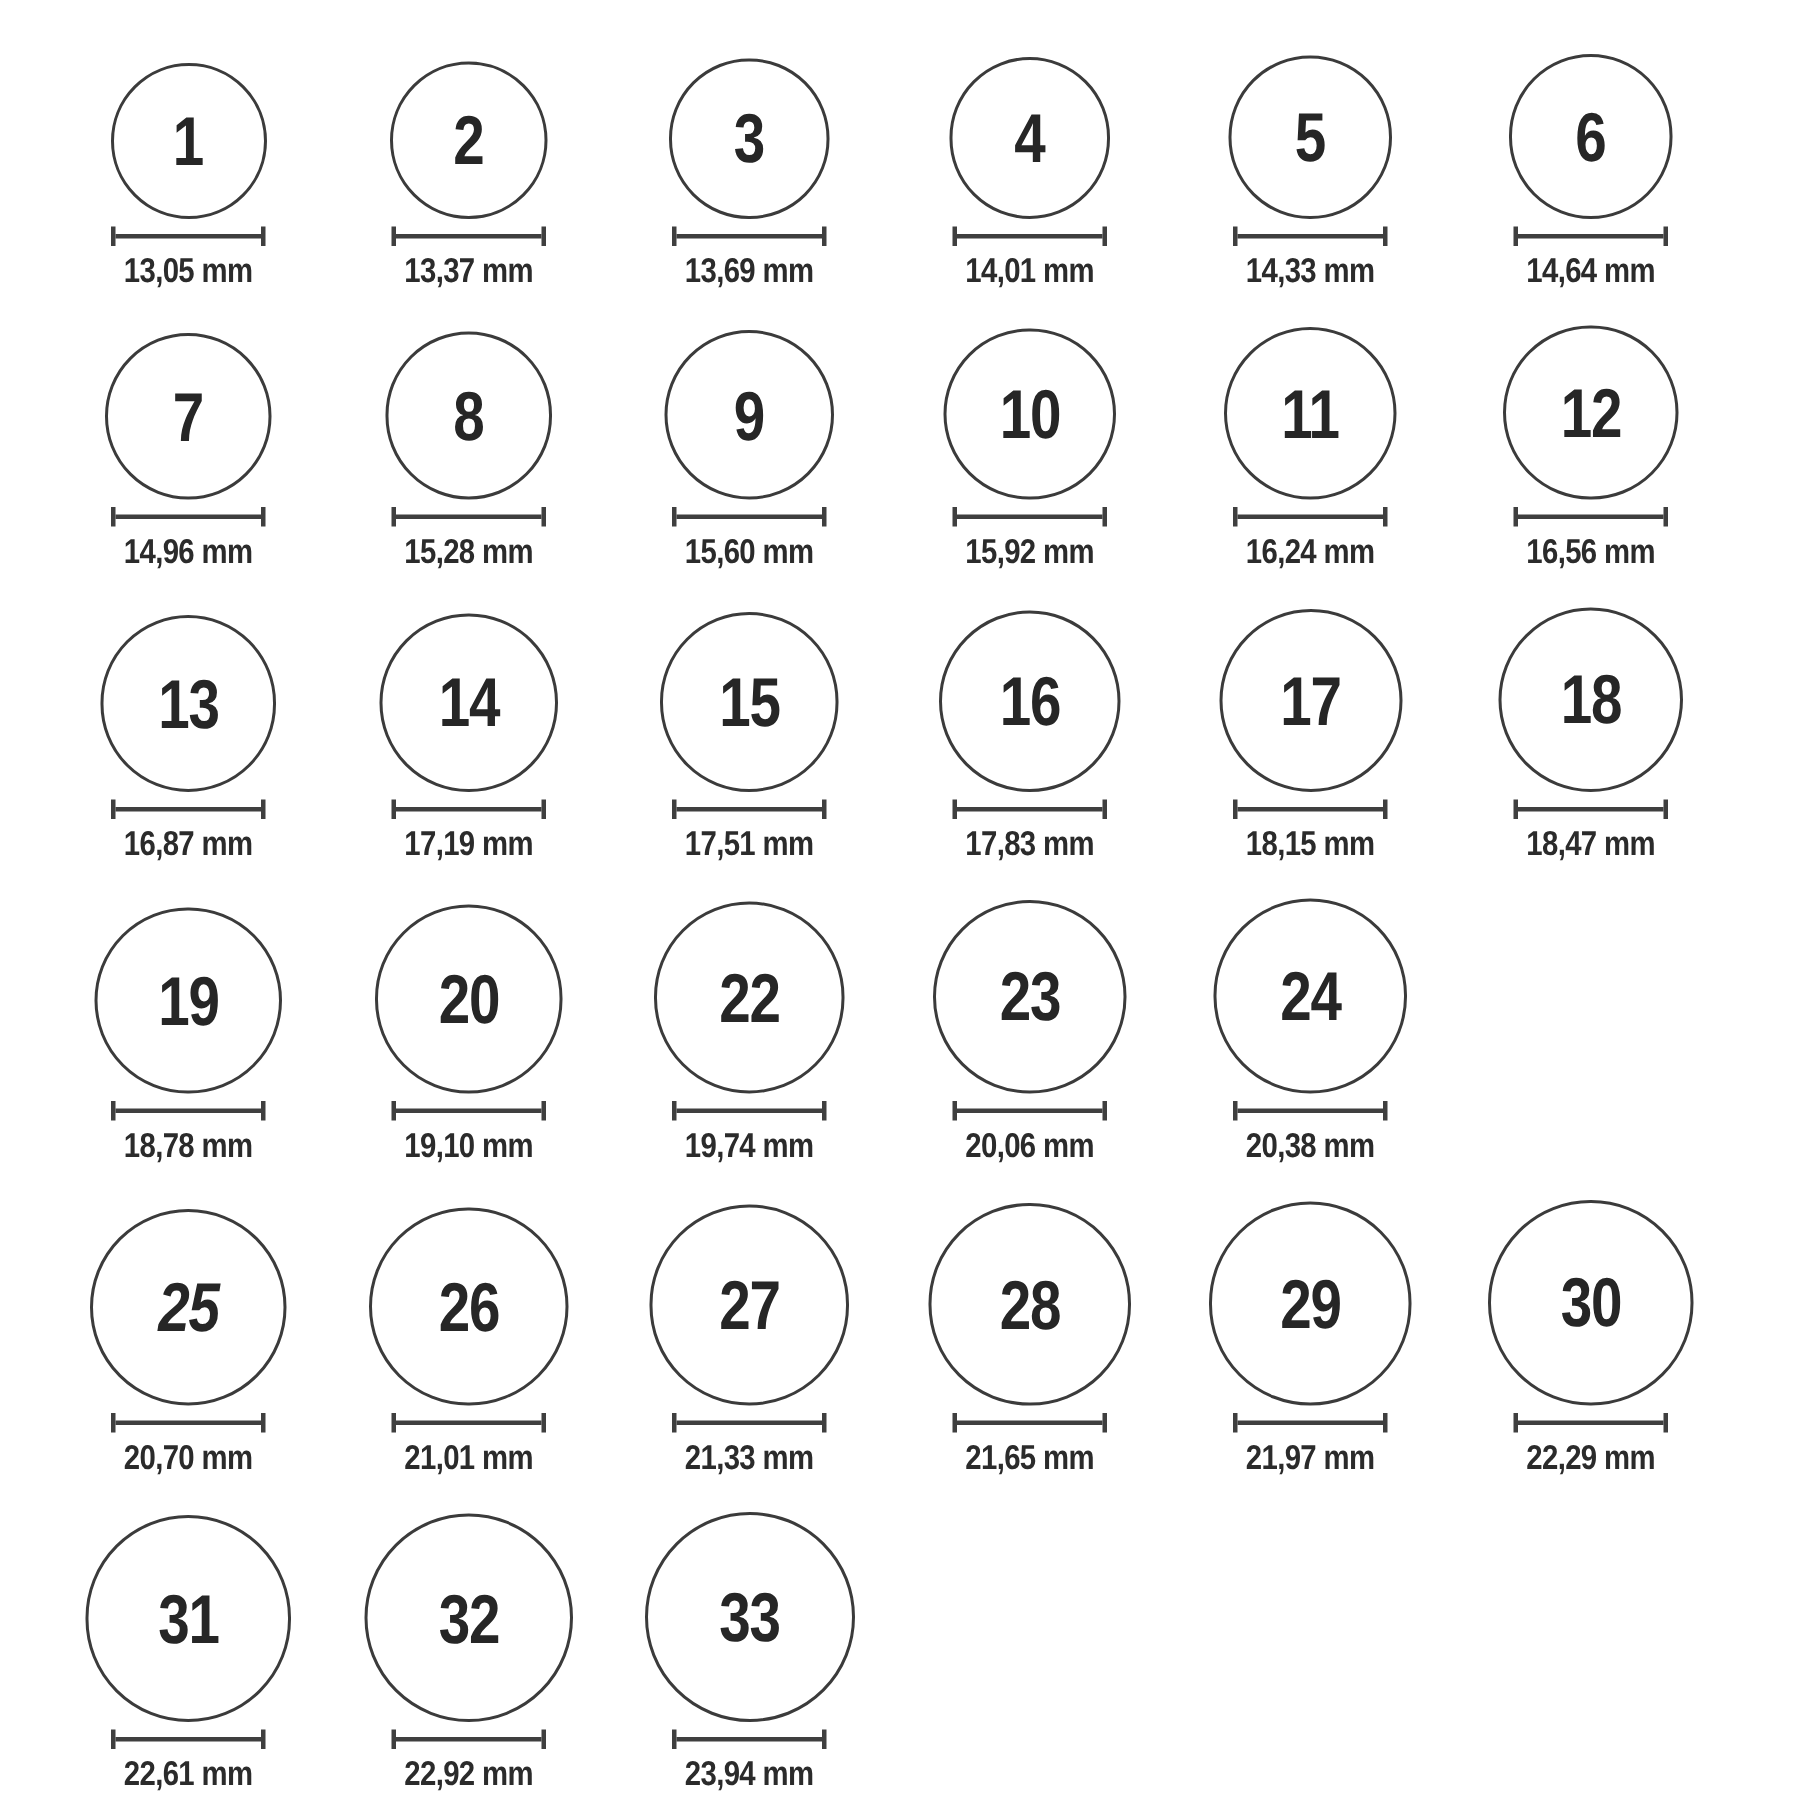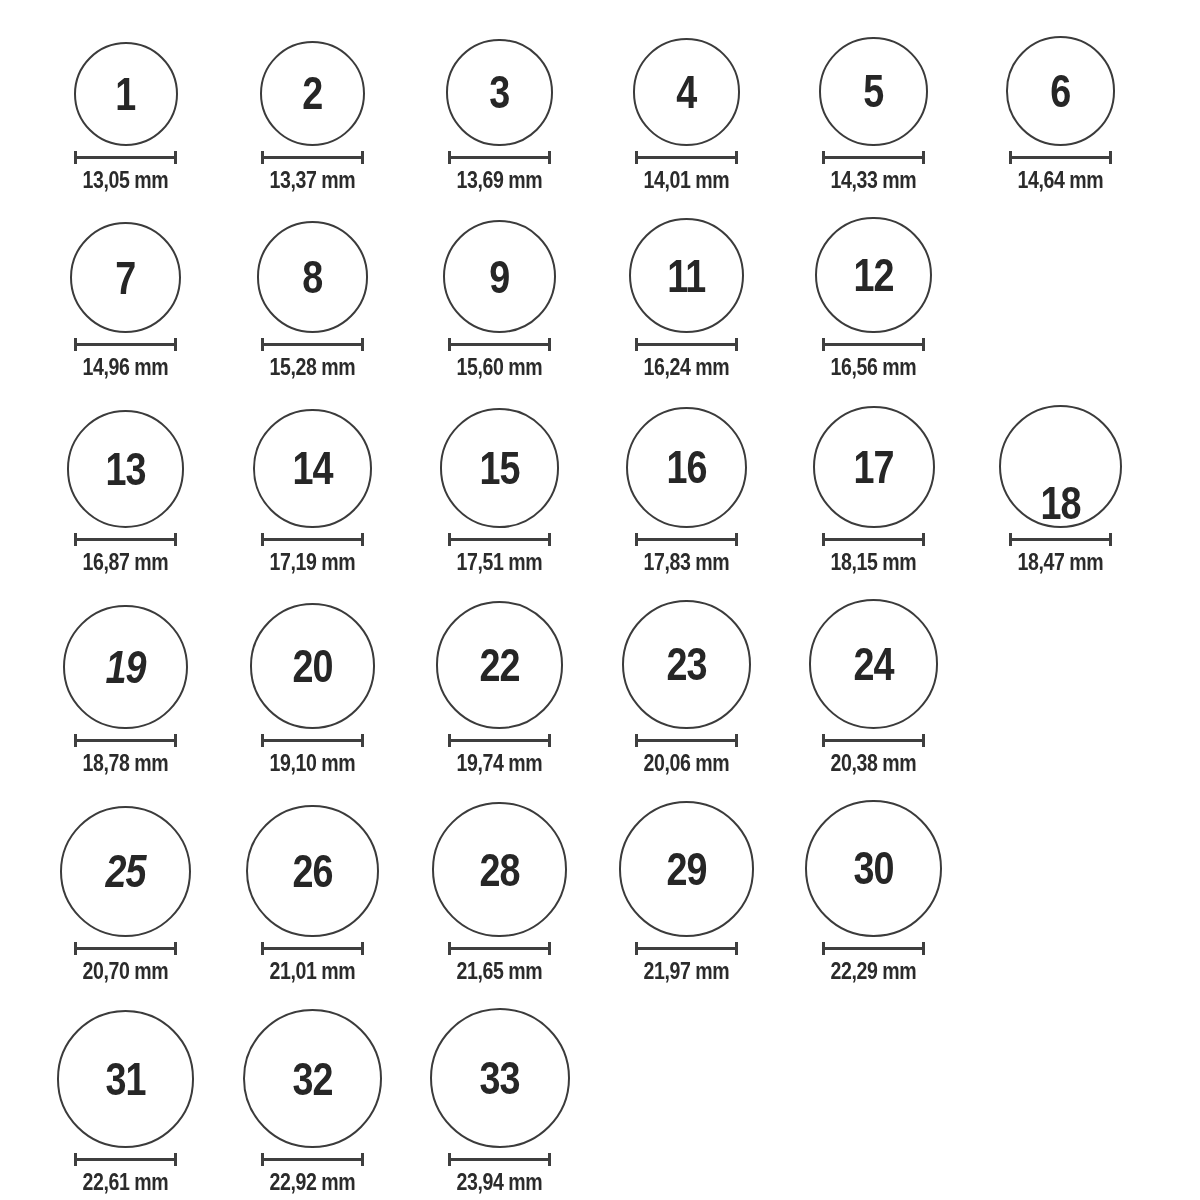--- a/index.html
+++ b/index.html
@@ -155,20 +155,29 @@
       <div class="cell">
     <div class="circle" style="width: 113px; height: 113px;">
       <span class="num">9</span>
     </div>
     <div class="measure">
       <span class="bar"></span>
     </div>
     <div class="label">15,60 mm</div>
   </div>
       <div class="cell">
+    <div class="circle" style="width: 114.1px; height: 114.1px;">
+      <span class="num">10</span>
+    </div>
+    <div class="measure">
+      <span class="bar"></span>
+    </div>
+    <div class="label">15,92 mm</div>
+  </div>
+      <div class="cell">
     <div class="circle" style="width: 115.3px; height: 115.3px;">
       <span class="num">11</span>
     </div>
     <div class="measure">
       <span class="bar"></span>
     </div>
     <div class="label">16,24 mm</div>
   </div>
       <div class="cell">
     <div class="circle" style="width: 116.4px; height: 116.4px;">
@@ -220,32 +229,32 @@
       <div class="cell">
     <div class="circle" style="width: 122px; height: 122px; text-align: right;">
       <span class="num">17</span>
     </div>
     <div class="measure">
       <span class="bar"></span>
     </div>
     <div class="label">18,15 mm</div>
   </div>
       <div class="cell">
-    <div class="circle" style="width: 123.1px; height: 123.1px; align-items: flex-end;">
+    <div class="circle" style="width: 123.1px; height: 123.1px;">
       <span class="num">18</span>
     </div>
     <div class="measure">
       <span class="bar"></span>
     </div>
     <div class="label">18,47 mm</div>
   </div>
     </div>
     <div class="row">
       <div class="cell">
-    <div class="circle" style="width: 124.3px; height: 124.3px; font-style: italic;">
+    <div class="circle" style="width: 124.3px; height: 124.3px;">
       <span class="num">19</span>
     </div>
     <div class="measure">
       <span class="bar"></span>
     </div>
     <div class="label">18,78 mm</div>
   </div>
       <div class="cell">
     <div class="circle" style="width: 125.4px; height: 125.4px;">
       <span class="num">20</span>
@@ -296,20 +305,29 @@
       <div class="cell">
     <div class="circle" style="width: 132.1px; height: 132.1px;">
       <span class="num">26</span>
     </div>
     <div class="measure">
       <span class="bar"></span>
     </div>
     <div class="label">21,01 mm</div>
   </div>
       <div class="cell">
+    <div class="circle" style="width: 133.3px; height: 133.3px;">
+      <span class="num">27</span>
+    </div>
+    <div class="measure">
+      <span class="bar"></span>
+    </div>
+    <div class="label">21,33 mm</div>
+  </div>
+      <div class="cell">
     <div class="circle" style="width: 134.4px; height: 134.4px;">
       <span class="num">28</span>
     </div>
     <div class="measure">
       <span class="bar"></span>
     </div>
     <div class="label">21,65 mm</div>
   </div>
       <div class="cell">
     <div class="circle" style="width: 135.5px; height: 135.5px;">

